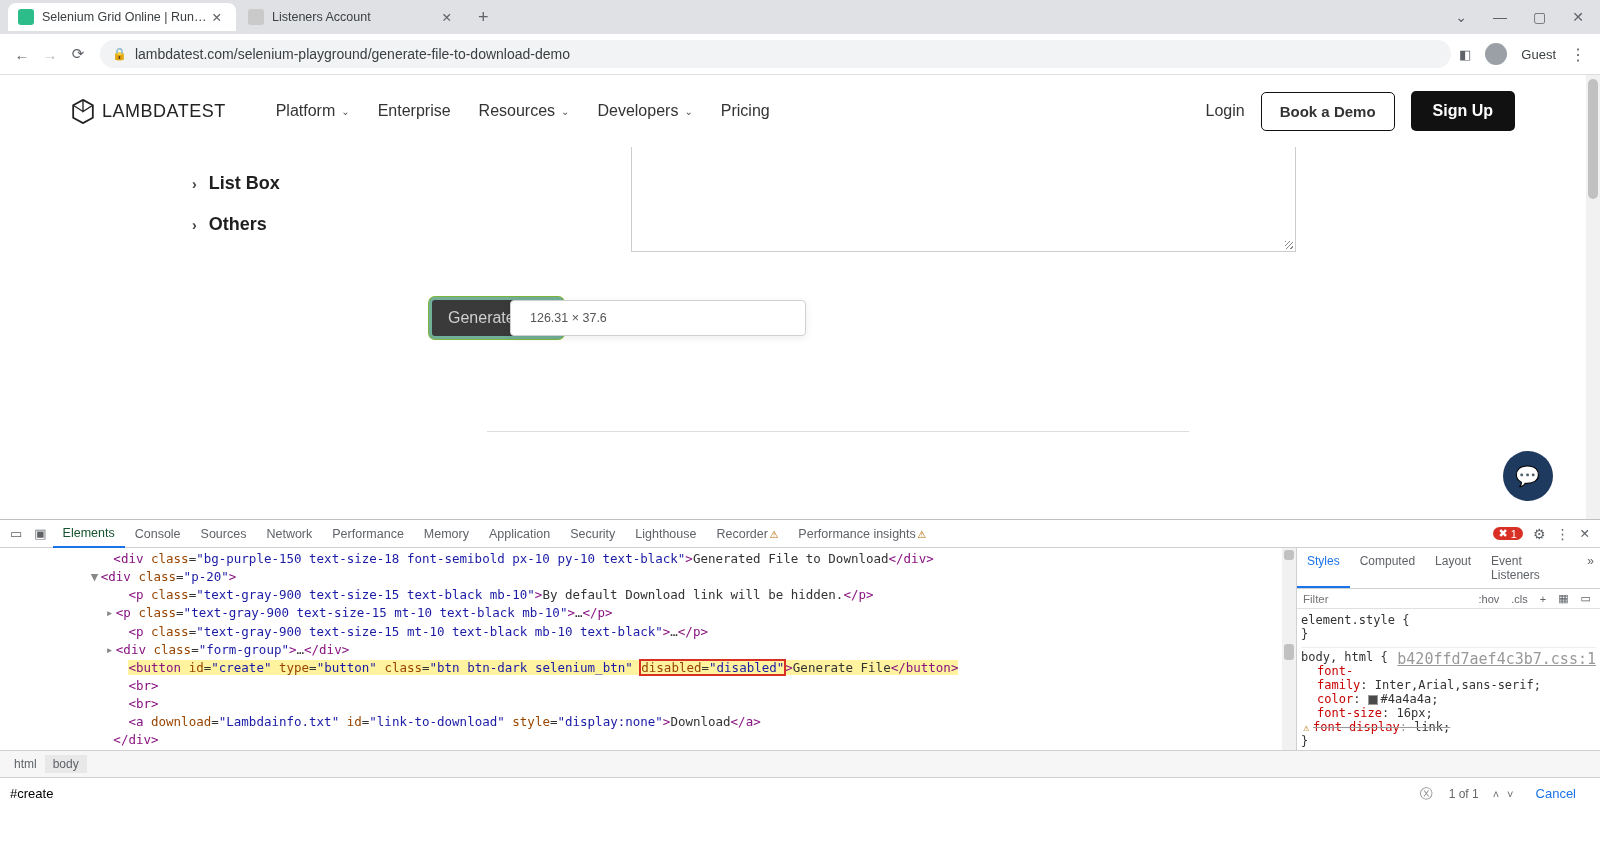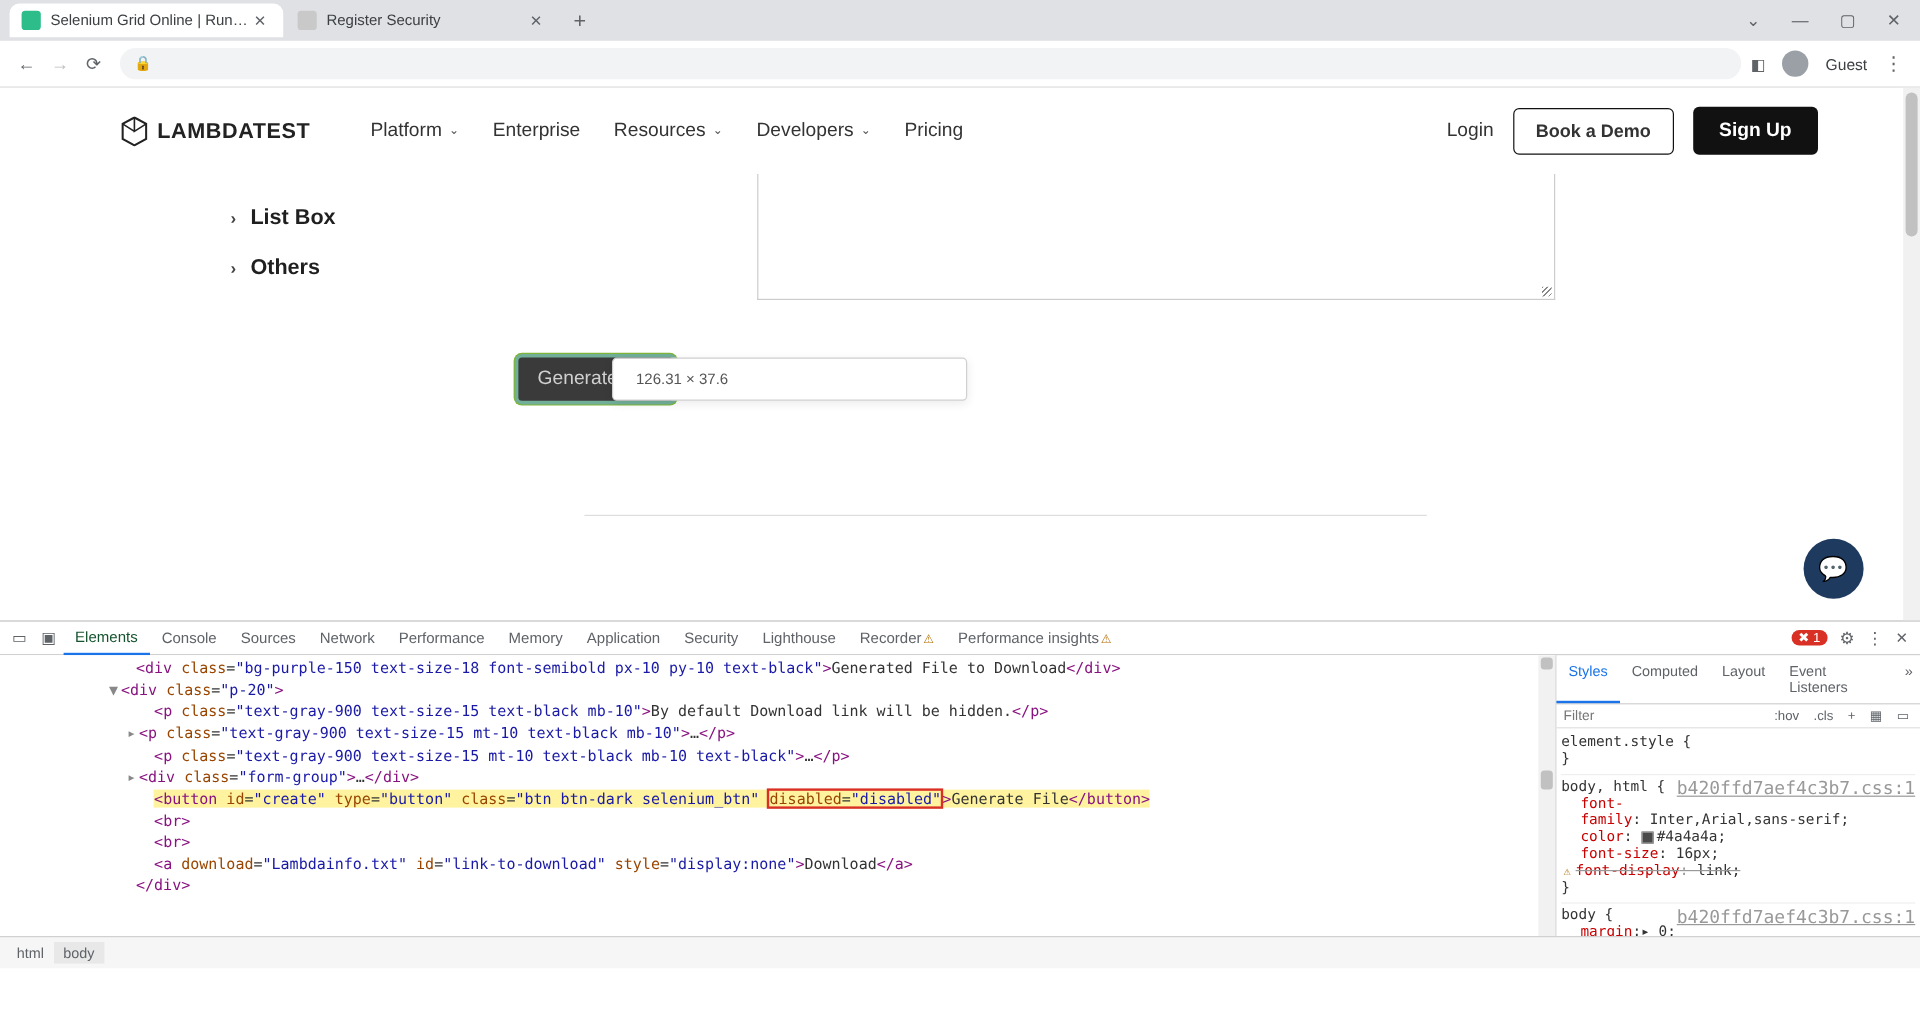--- a/index.html
+++ b/index.html
@@ -25,21 +25,21 @@
   .url-box .lock { margin-right: 8px; color: #5f6368; font-size: 12px; }
   .addr-right { display: flex; align-items: center; gap: 14px; color: #5f6368; padding-right: 6px; }
   .avatar { width: 22px; height: 22px; border-radius: 50%; background: #9aa0a6; }
   .guest { font-size: 13px; color: #3c4043; }
   .kebab { font-size: 16px; }
   
   
   .page-wrap { position: relative; height: 444px; overflow: hidden; }
   .page-scroll { position: absolute; inset: 0 13px 0 0; }
   .site-header { display: flex; align-items: center; padding: 16px 72px; }
-  .logo { display: flex; align-items: center; font-weight: 700; font-size: 18px; color: #222; letter-spacing: 0.5px; margin-left: 29px; }
+  .logo { display: flex; align-items: center; font-weight: 400; font-size: 18px; color: #222; letter-spacing: 0.5px; }
   .logo-hex { width: 22px; height: 25px; margin-right: 8px; position: relative; }
   .logo-hex svg { width: 100%; height: 100%; }
   .site-nav { display: flex; gap: 28px; margin-left: 50px; font-size: 16px; color: #333; }
   .site-nav .item { display: flex; align-items: center; gap: 6px; }
   .site-nav .caret { font-size: 10px; color: #555; }
   .site-right { margin-left: auto; display: flex; align-items: center; gap: 16px; }
   .login { font-size: 16px; color: #333; }
   .book-demo { border: 1px solid #111; padding: 10px 18px; border-radius: 5px; font-weight: 600; font-size: 15px; }
   .signup { background: #111; color: #fff; padding: 11px 22px; border-radius: 5px; font-weight: 600; font-size: 16px; }
   
@@ -128,37 +128,38 @@
 
 <div class="browser-chrome">
   <div class="tab-strip">
     <div class="tab">
       <span class="favicon green"></span>
       <span class="tab-title">Selenium Grid Online | Run Selen</span>
       <span class="close">✕</span>
     </div>
     <div class="tab inactive">
       <span class="favicon gray"></span>
-      <span class="tab-title">Register Security</span>
+      <span class="tab-title">Listeners Account</span>
       <span class="close">✕</span>
     </div>
     <span class="new-tab">+</span>
     <div class="win-ctrls">
       <span class="chev">⌄</span>
       <span>—</span>
       <span>▢</span>
       <span>✕</span>
     </div>
   </div>
   <div class="addr-bar">
     <span class="nav-btn">←</span>
     <span class="nav-btn" style="color:#bdbdbd">→</span>
     <span class="nav-btn">⟳</span>
     <div class="url-box">
       <span class="lock">🔒</span>
+      <span>lambdatest.com/selenium-playground/generate-file-to-download-demo</span>
     </div>
     <div class="addr-right">
       <span>◧</span>
       <span class="avatar"></span>
       <span class="guest">Guest</span>
       <span class="kebab">⋮</span>
     </div>
   </div>
 </div>
 
@@ -323,13 +324,21 @@
         </div>
       </div>
     </div>
   </div>
 
   <div class="breadcrumb">
     <span>html</span>
     <span class="sel">body</span>
   </div>
 
+  <div class="search-bar">
+    <input value="#create" style="">
+    <span class="clr">ⓧ</span>
+    <span class="count">1 of 1</span>
+    <span class="nav">˄</span>
+    <span class="nav">˅</span>
+    <span class="cancel">Cancel</span>
+  </div>
 </div>
 
 </body></html>

